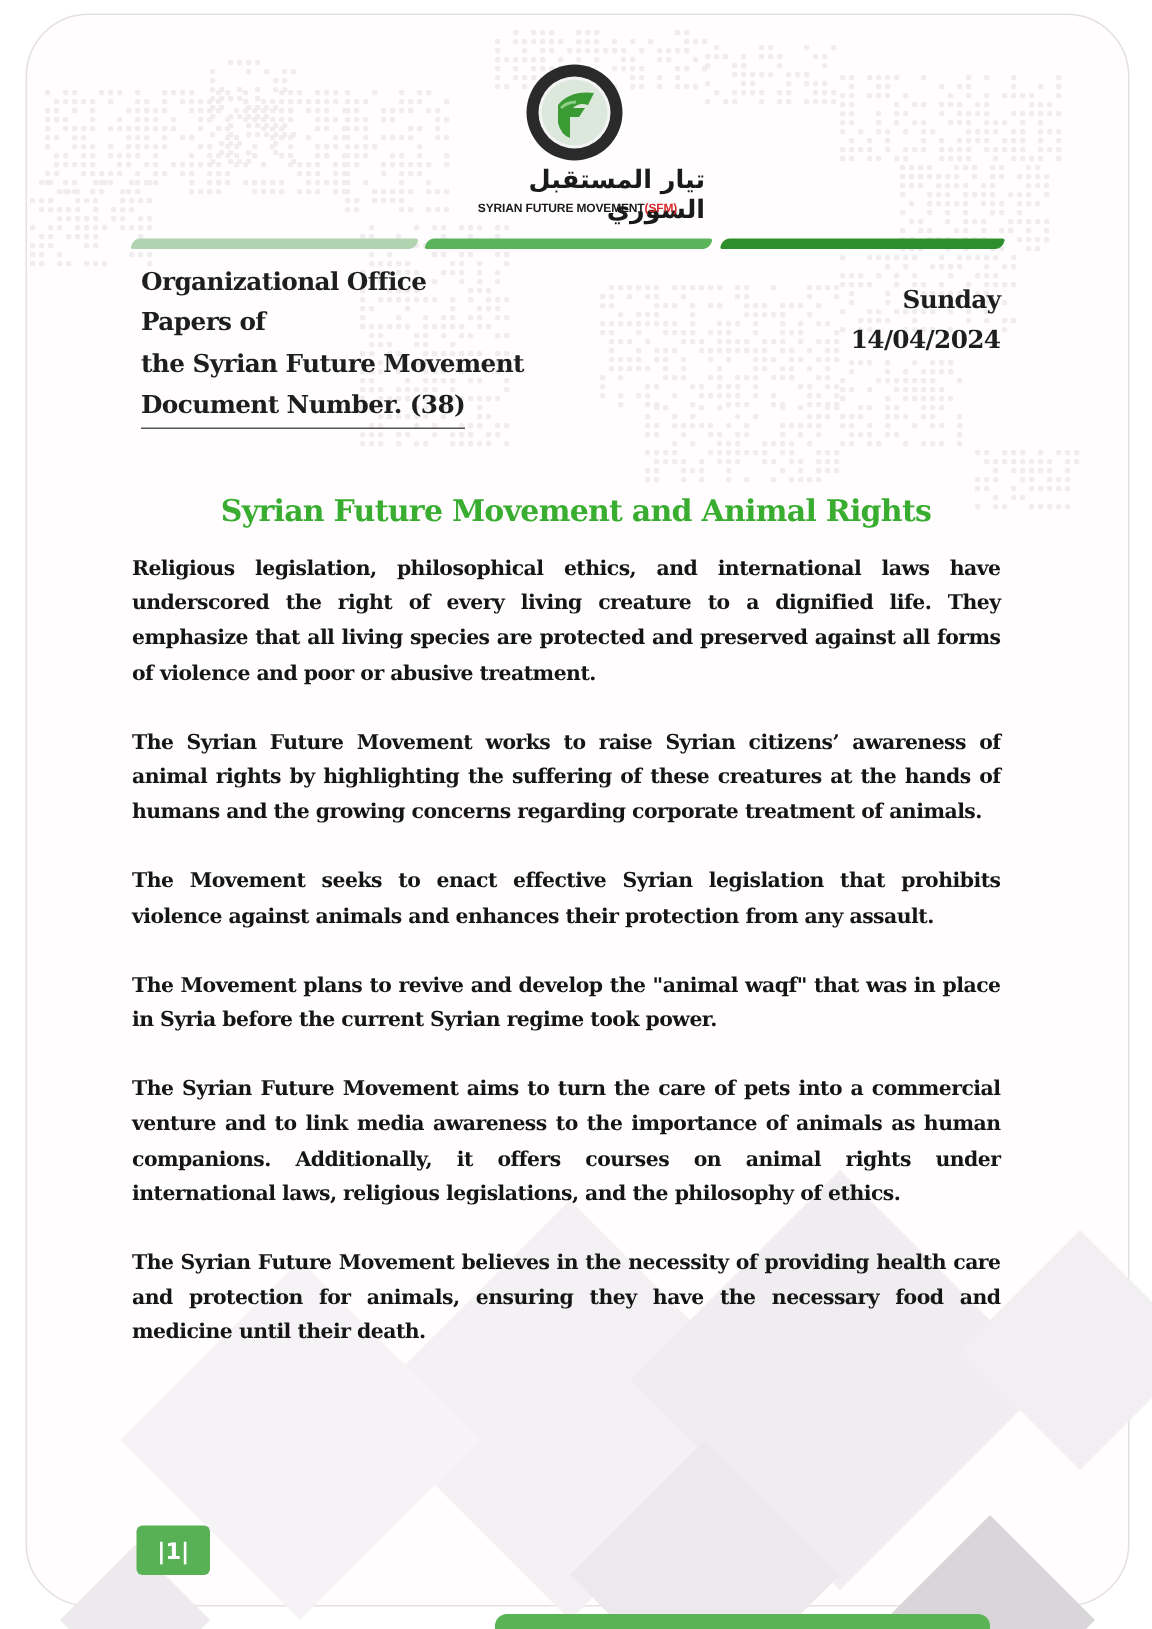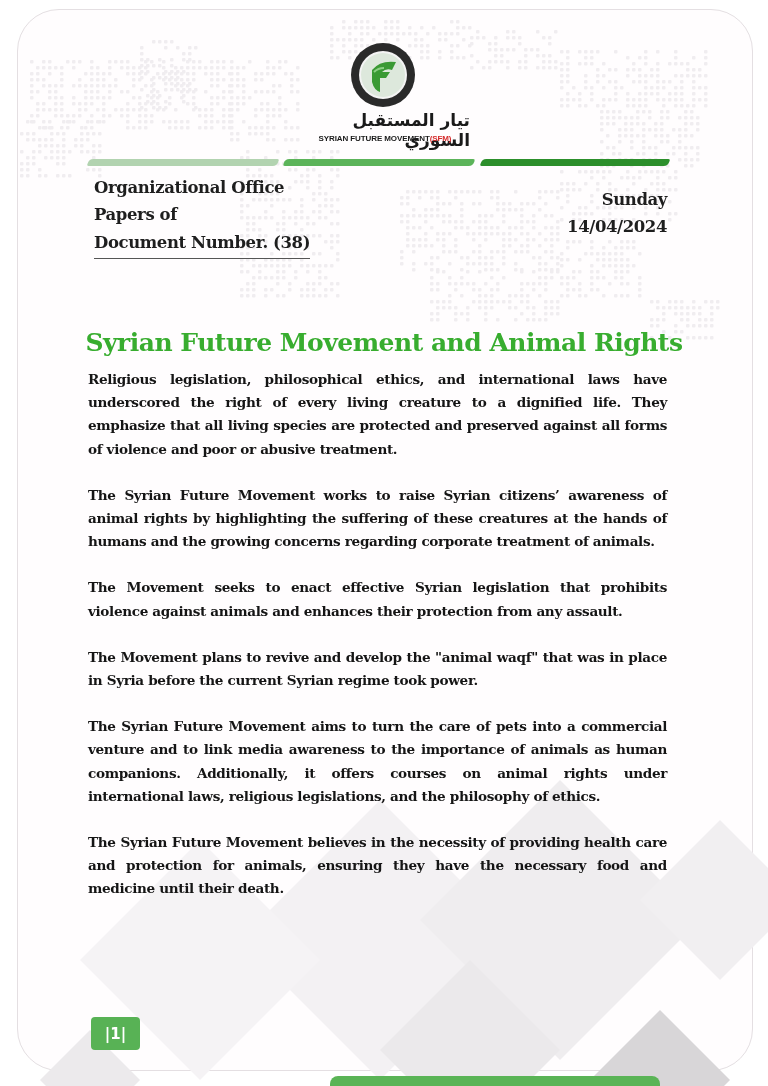--- a/index.html
+++ b/index.html
@@ -31,21 +31,21 @@
   .logo-en .abbr { color: #d52b2b; }
   .bar { position: absolute; top: 159px; height: 7px; border-radius: 4px 2px 4px 2px; transform: skewX(-20deg); }
   .bar1 { left: 88px; width: 190px; background: #b2d3b0; }
   .bar2 { left: 284px; width: 190px; background: #5cb45a; }
   .bar3 { left: 481px; width: 188px; background: #2c8f2b; }
 
   .meta-left { position: absolute; left: 94px; top: 174px; font-weight: bold; font-size: 16.5px; color: #1e1e1e; line-height: 27.3px; letter-spacing: -0.4px; }
   .meta-left .doc-num { display: inline-block; border-bottom: 1px solid #555; padding-bottom: 2px; }
   .meta-right { position: absolute; right: 101px; top: 186px; text-align: right; font-weight: bold; font-size: 16.5px; color: #1e1e1e; line-height: 27.3px; letter-spacing: -0.4px; }
 
-  .title { position: absolute; left: 0; top: 328px; width: 768px; text-align: center; font-weight: bold; font-size: 25px; color: #38ad2f; letter-spacing: -0.5px; }
+  .title { position: absolute; left: 0; top: 328px; width: 768px; text-align: center; font-weight: bold; font-size: 20px; color: #38ad2f; letter-spacing: -0.5px; }
 
   .body { position: absolute; left: 88px; top: 368px; width: 579px; }
   .para { margin: 0 0 23px 0; font-weight: bold; font-size: 13.6px; line-height: 23.2px; color: #151515; text-align: justify; letter-spacing: -0.35px; }
 
   .page-num {
     position: absolute; left: 91px; top: 1017px; width: 49px; height: 33px; border-radius: 4px;
     background: #58b255; color: #ffffff; font-family: "DejaVu Sans", sans-serif; font-weight: bold; font-size: 15px;
     display: flex; align-items: center; justify-content: center;
   }
   .footer-bar { position: absolute; left: 330px; top: 1076px; width: 330px; height: 20px; border-radius: 8px; background: #5ab456; }
@@ -1750,20 +1750,21 @@
 <div class="logo-ar">تيار المستقبل السوري</div>
 <div class="logo-en"><span>SYRIAN FUTURE MOVEMENT</span><span class="abbr">(SFM)</span></div>
 
 <div class="bar bar1"></div>
 <div class="bar bar2"></div>
 <div class="bar bar3"></div>
 
 <div class="meta-left">
   <div>Organizational Office</div>
   <div>Papers of</div>
+  <div>the Syrian Future Movement</div>
   <div><span class="doc-num">Document Number. (38)</span></div>
 </div>
 
 <div class="meta-right">
   <div>Sunday</div>
   <div>14/04/2024</div>
 </div>
 
 <div class="title">Syrian Future Movement and Animal Rights</div>
 

